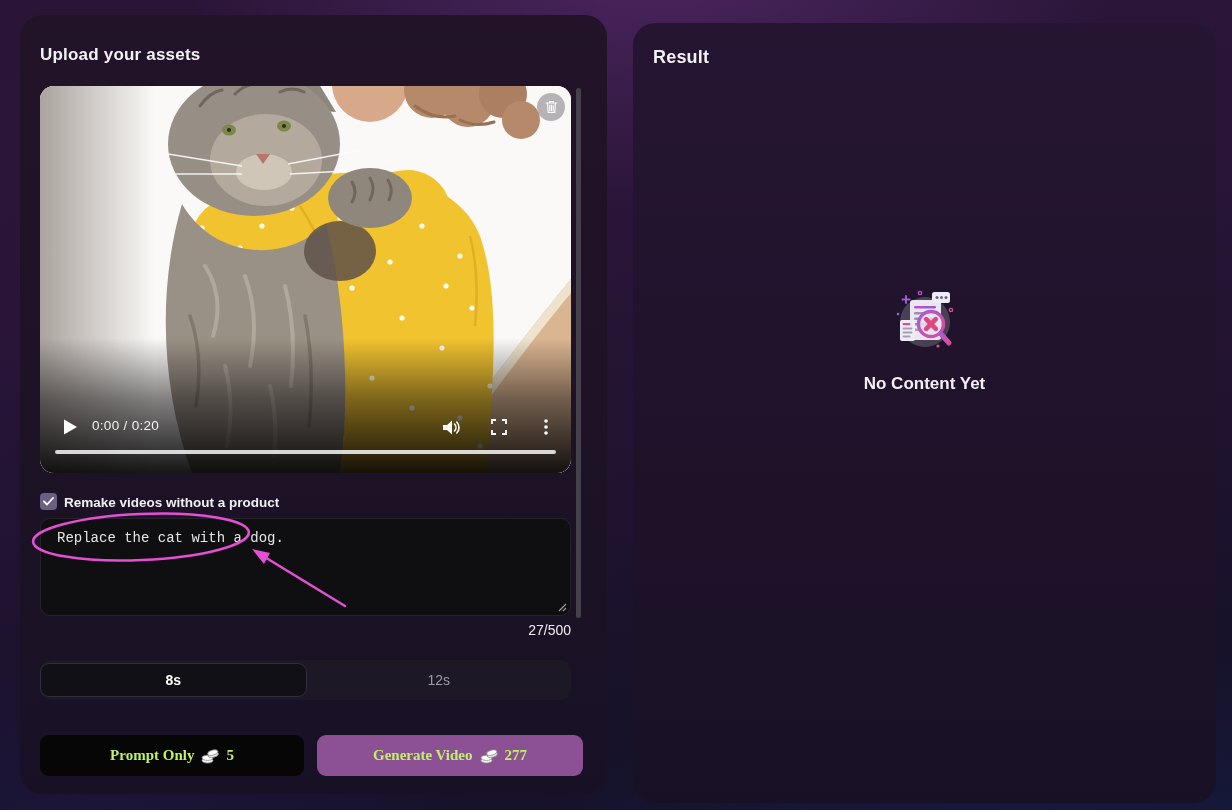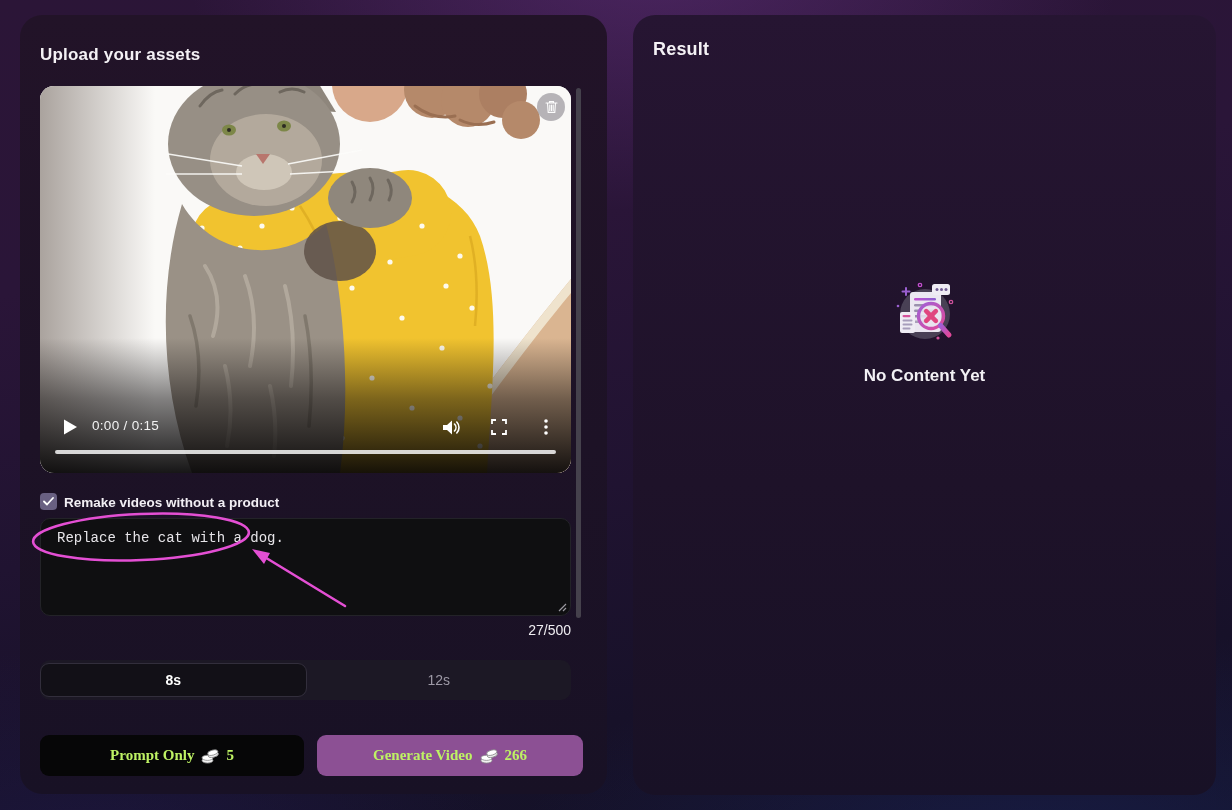--- a/index.html
+++ b/index.html
@@ -12,21 +12,21 @@
       radial-gradient(700px 380px at 8% 108%, rgba(36,30,90,0.40), rgba(36,30,90,0) 60%),
       linear-gradient(172deg, #2b1537 0%, #2a1538 30%, #201331 58%, #171129 82%, #131228 100%);
     position:relative;
   }
   .panel { position:absolute; border-radius:22px; }
   .panel-left {
     left:20px; top:15px; width:587px; height:779px;
     background:linear-gradient(180deg,#221328 0%, #1d1226 55%, #181125 100%);
   }
   .panel-right {
-    left:633px; top:15px; width:583px; height:780px;
+    left:633px; top:23px; width:583px; height:780px;
     background:linear-gradient(180deg,#261532 0%, #1e1229 60%, #181126 100%);
   }
   .panel-title { position:absolute; left:20px; top:30px; font-size:17px; font-weight:700; color:#f4f1f5; letter-spacing:.2px; }
   .panel-right .panel-title { top:24px; font-size:18px; }
 
   
   .video {
     position:absolute; left:20px; top:71px; width:531px; height:387px;
     border-radius:14px; overflow:hidden; background:#faf9f7;
   }
@@ -192,21 +192,21 @@
         <path d="M1,3 h11 M4.5,3 V1.6 h4 V3 M2.5,3 l0.7,9.4 h6.6 L10.5,3 M4.8,5 v5.5 M6.5,5 v5.5 M8.2,5 v5.5" stroke="#fdfdfd" stroke-width="1.1" fill="none" stroke-linecap="round"></path>
       </svg>
     </div>
 
     <div class="controls-row">
       <div class="play-btn">
         <svg width="20" height="20" viewBox="0 0 20 20">
           <polygon points="4,2.5 17,10 4,17.5" fill="#ffffff"></polygon>
         </svg>
       </div>
-      <div class="time">0:00 / 0:15</div>
+      <div class="time">0:00 / 0:20</div>
       <div class="ctl-ico ico-volume">
         <svg width="19" height="17" viewBox="0 0 19 17">
           <polygon points="1,6 5,6 10,1.5 10,15.5 5,11 1,11" fill="#ffffff"></polygon>
           <path d="M12.5,5 a5,5 0 0 1 0,7 M14.8,3 a8,8 0 0 1 0,11" stroke="#ffffff" stroke-width="1.6" fill="none" stroke-linecap="round"></path>
         </svg>
       </div>
       <div class="ctl-ico ico-full">
         <svg width="16" height="16" viewBox="0 0 16 16">
           <path d="M1,5 V1 h4 M11,1 h4 v4 M15,11 v4 h-4 M5,15 H1 v-4" stroke="#ffffff" stroke-width="1.8" fill="none"></path>
         </svg>
@@ -270,21 +270,21 @@
   <button class="btn btn-generate">
     <span>Generate Video</span>
     <svg width="18" height="16" viewBox="0 0 18 16">
       <ellipse cx="6.5" cy="12.5" rx="5.5" ry="2.6" fill="#f2f2f2" stroke="#8a8a8a" stroke-width="0.8"></ellipse>
       <ellipse cx="6.5" cy="9.8" rx="5.5" ry="2.6" fill="#ffffff" stroke="#8a8a8a" stroke-width="0.8"></ellipse>
       <g transform="rotate(-14 12 5.5)">
         <ellipse cx="12" cy="6.8" rx="5.2" ry="2.5" fill="#eeeeee" stroke="#8a8a8a" stroke-width="0.8"></ellipse>
         <ellipse cx="12" cy="4.6" rx="5.2" ry="2.5" fill="#ffffff" stroke="#8a8a8a" stroke-width="0.8"></ellipse>
       </g>
     </svg>
-    <span class="cost">266</span>
+    <span class="cost">277</span>
   </button>
 </div>
 
 <div class="panel panel-right">
   <div class="panel-title">Result</div>
 
   <div class="empty-icon">
     <svg width="64" height="64" viewBox="0 0 64 64">
       <defs>
         <linearGradient id="magGrad" x1="0" y1="0" x2="1" y2="1">

